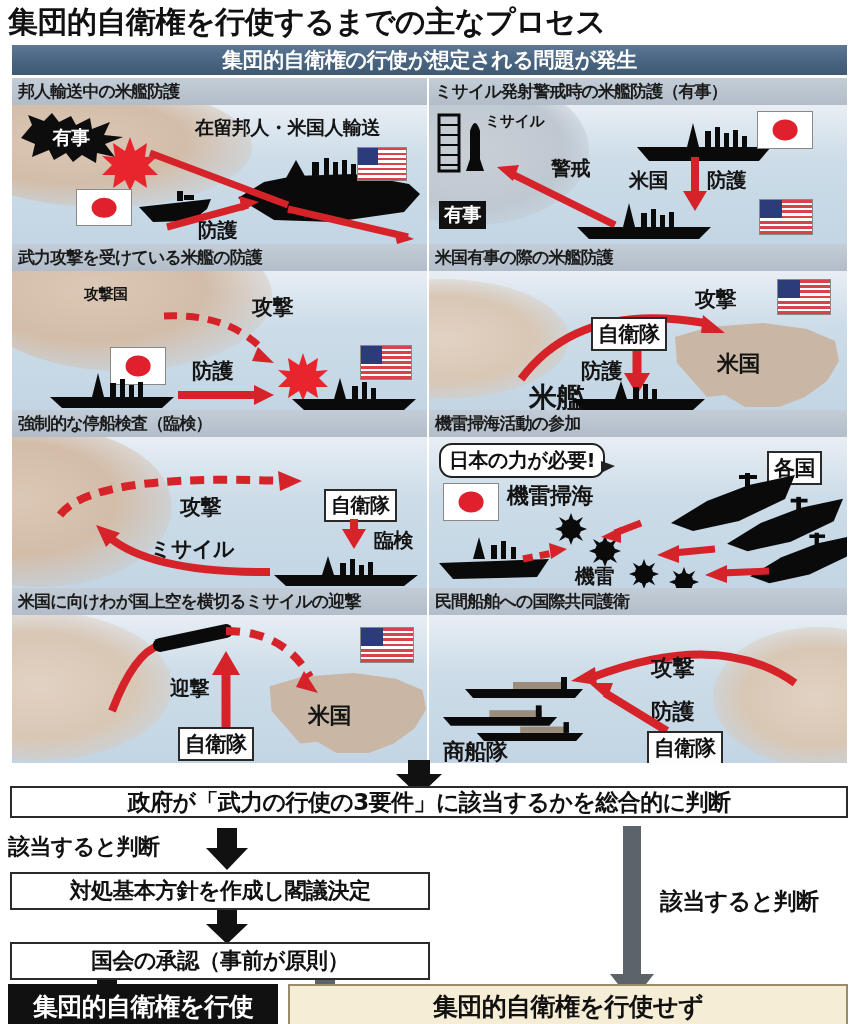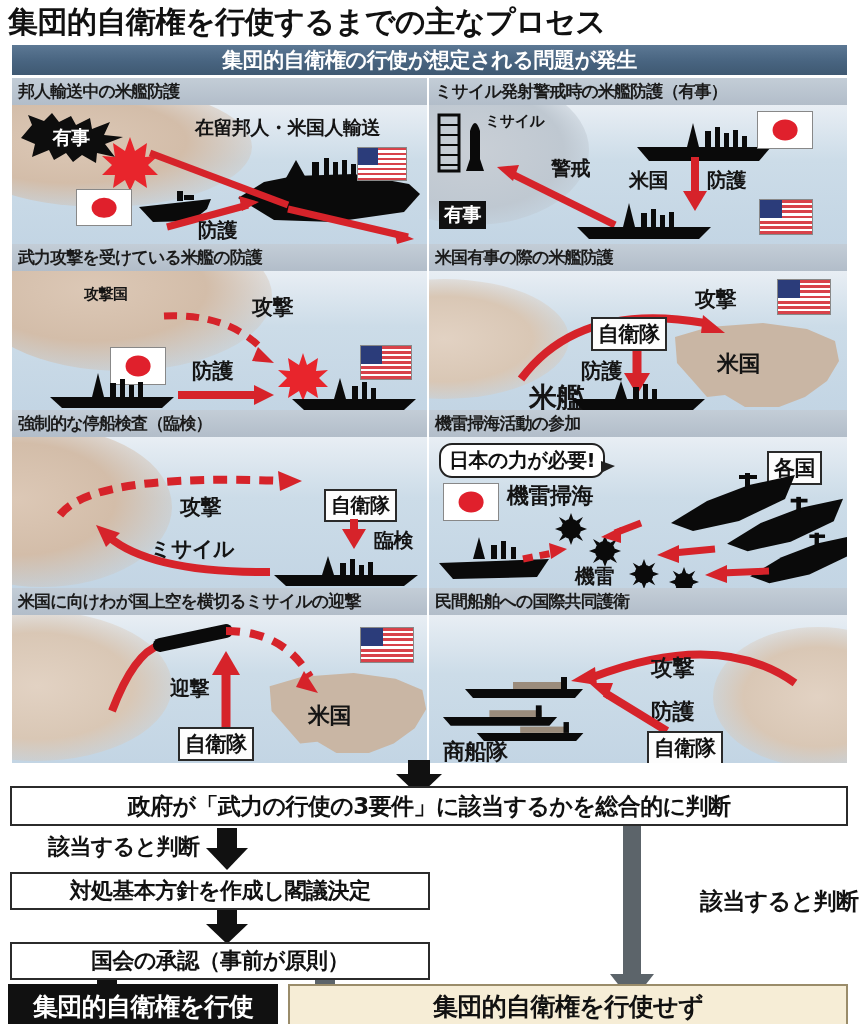--- a/index.html
+++ b/index.html
@@ -92,21 +92,21 @@
       border-left:14px solid #222; border-top:5px solid transparent; border-bottom:7px solid transparent; }
 
   
   .flow { position:absolute; left:0; top:776px; width:859px; height:248px; }
   .fbox { position:absolute; border:2px solid #2b2b2b; background:#fff;
           display:flex; align-items:center; justify-content:center;
           font-weight:700; color:#111; letter-spacing:-0.6px; white-space:nowrap; }
   .fbox.black { background:#111; border-color:#111; color:#fff; }
   .fbox.cream { background:#f6edd6; border-color:#9a8c6a; color:#111; }
   .flab { position:absolute; font-weight:700; color:#111; letter-spacing:-0.6px;
-          white-space:nowrap;margin-left:40px; }
+          white-space:nowrap; }
 
   .arrowD { position:absolute; } 
 </style>
 </head>
 <body>
 
 <div class="page">
 
   <div class="title">集団的自衛権を行使するまでの主なプロセス</div>
 
@@ -532,21 +532,21 @@
 
   </div>
 
   <div class="flow">
 
     <svg class="arrowD" style="left:396px; top:-16px;" width="46" height="36">
       <rect x="12" y="0" width="22" height="16" fill="#111"></rect>
       <polygon points="0,14 46,14 23,36" fill="#111"></polygon>
     </svg>
 
-    <div class="fbox" style="left:10px; top:10px; width:838px; height:40px; font-size:23px;">政府が「武力の行使の3要件」に該当するかを総合的に判断</div>
+    <div class="fbox" style="left:10px; top:10px; width:838px; height:32px; font-size:23px;">政府が「武力の行使の3要件」に該当するかを総合的に判断</div>
 
     <div class="flab" style="left:8px; top:56px; font-size:22px;">該当すると判断</div>
     <svg class="arrowD" style="left:206px; top:52px;" width="42" height="42">
       <rect x="11" y="0" width="20" height="22" fill="#111"></rect>
       <polygon points="0,20 42,20 21,42" fill="#111"></polygon>
     </svg>
 
     <svg style="position:absolute; left:610px; top:50px;" width="44" height="176">
       <rect x="13" y="0" width="18" height="152" fill="#5c646a"></rect>
       <polygon points="0,148 44,148 22,176" fill="#5c646a"></polygon>

